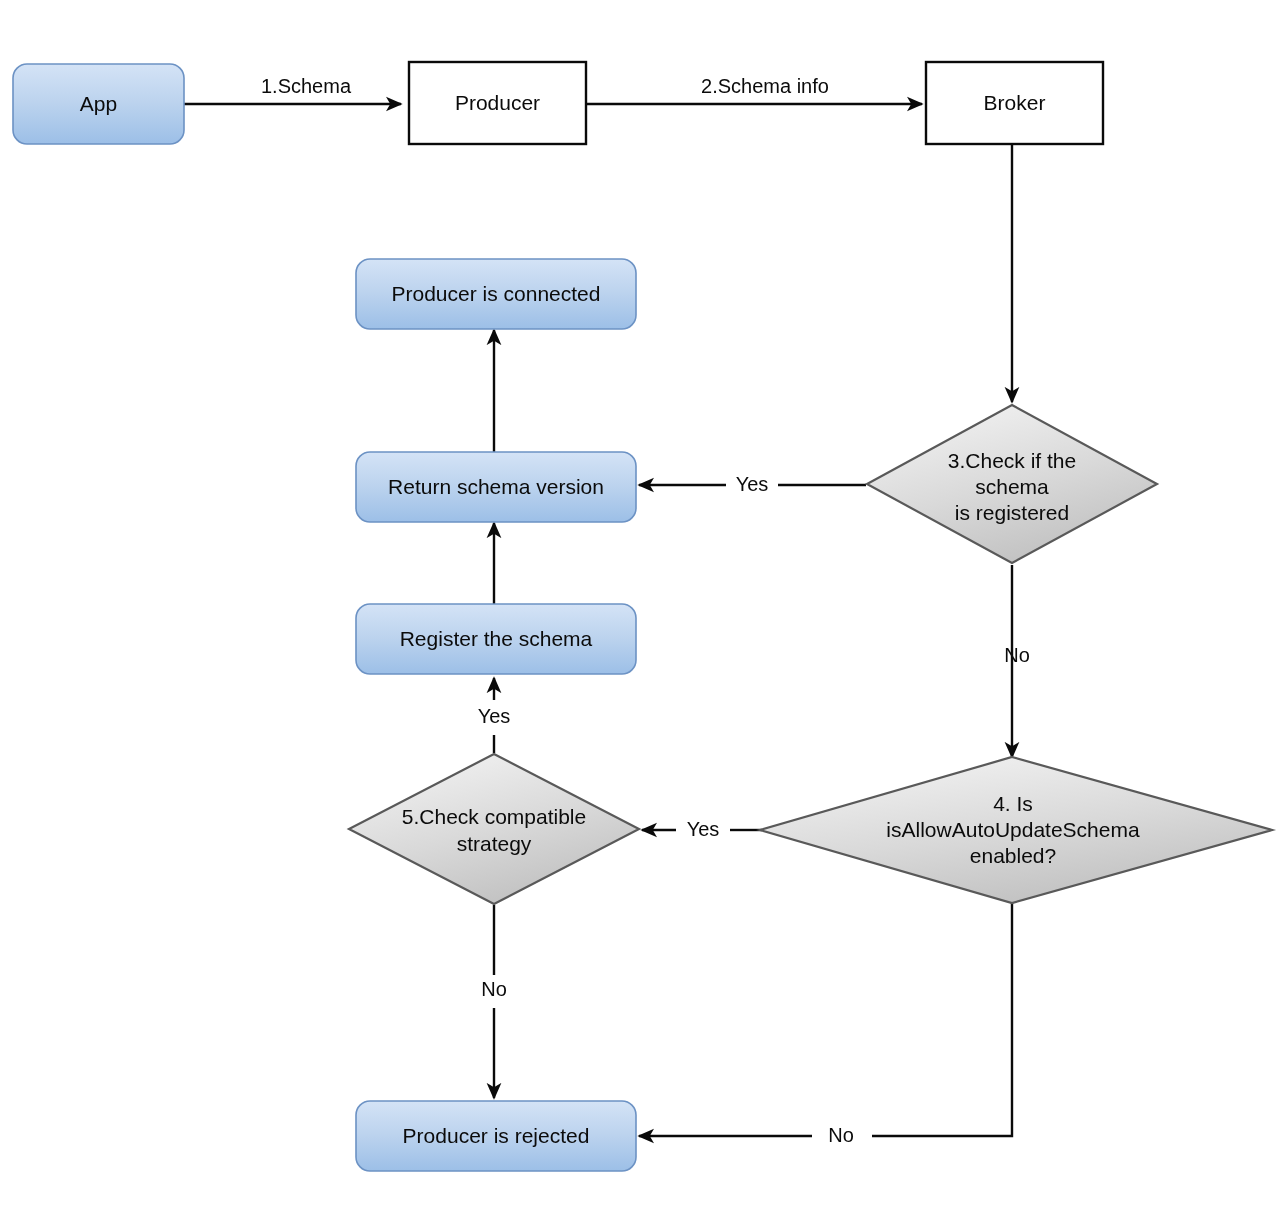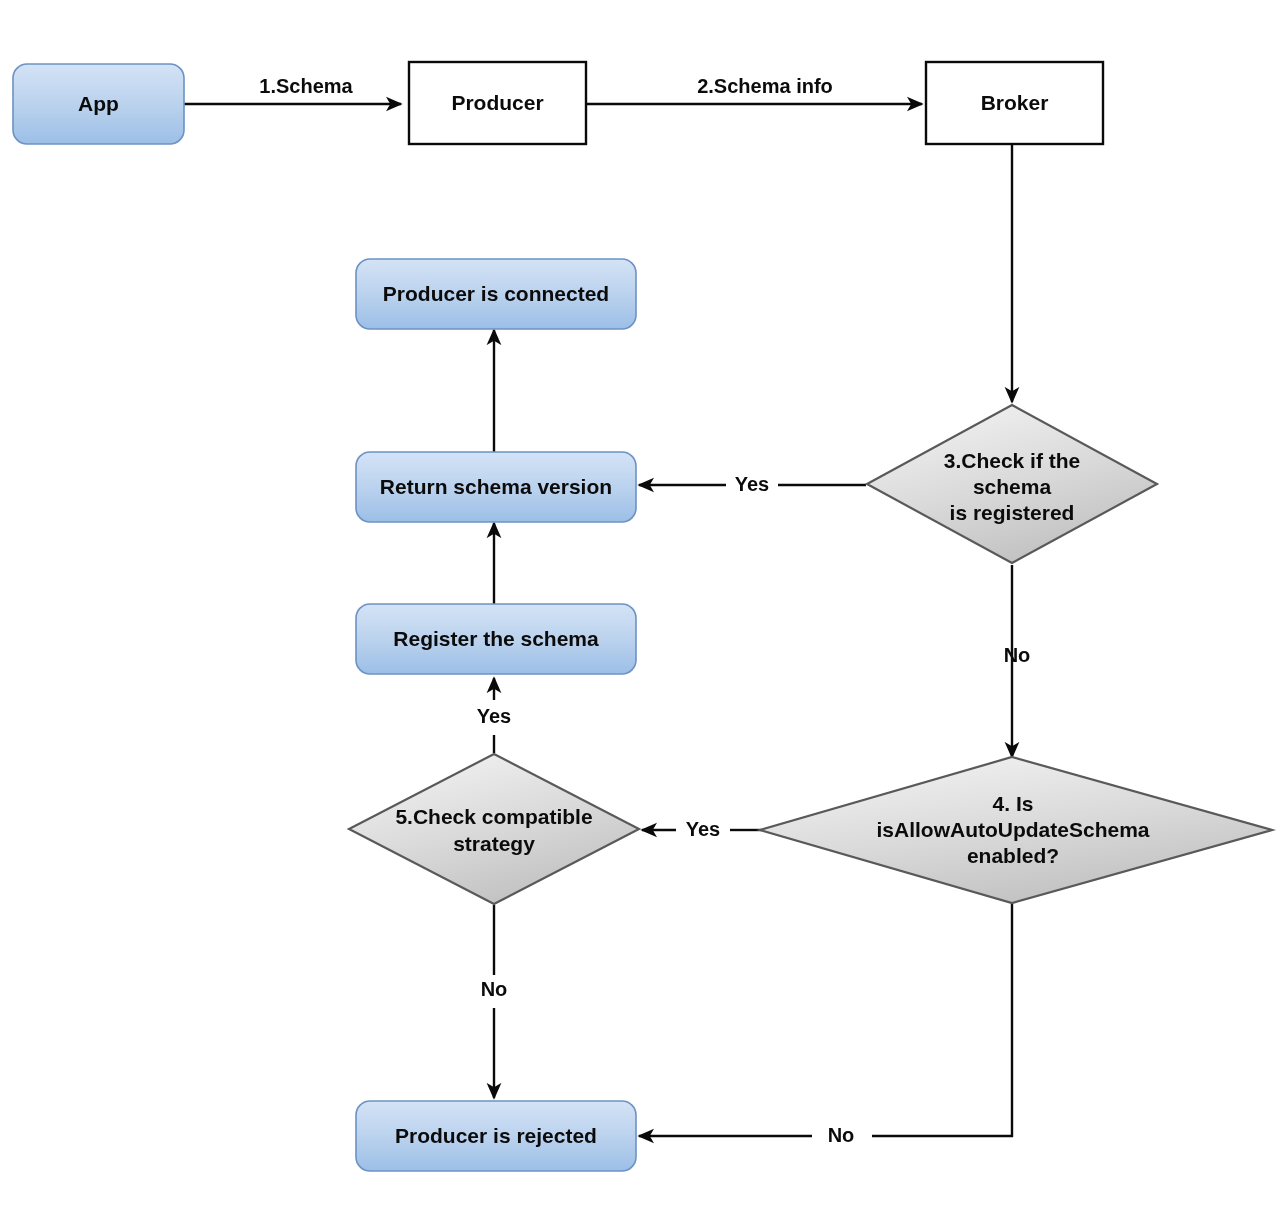--- a/index.html
+++ b/index.html
@@ -10,21 +10,20 @@
   body {
     width: 1278px;
     height: 1228px;
     font-family: "Liberation Sans", sans-serif;
     overflow: hidden;
   }
   #diagram-root {
     position: relative;
     width: 1012px;
     height: 1228px;
-    font-weight: bold;
   }
   svg#flowchart {
     display: block;
     width: 1278px;
     height: 1228px;
   }
   .node-label {
     font-family: "Liberation Sans", sans-serif;
     font-size: 21px;
     fill: #0b0b0b;

